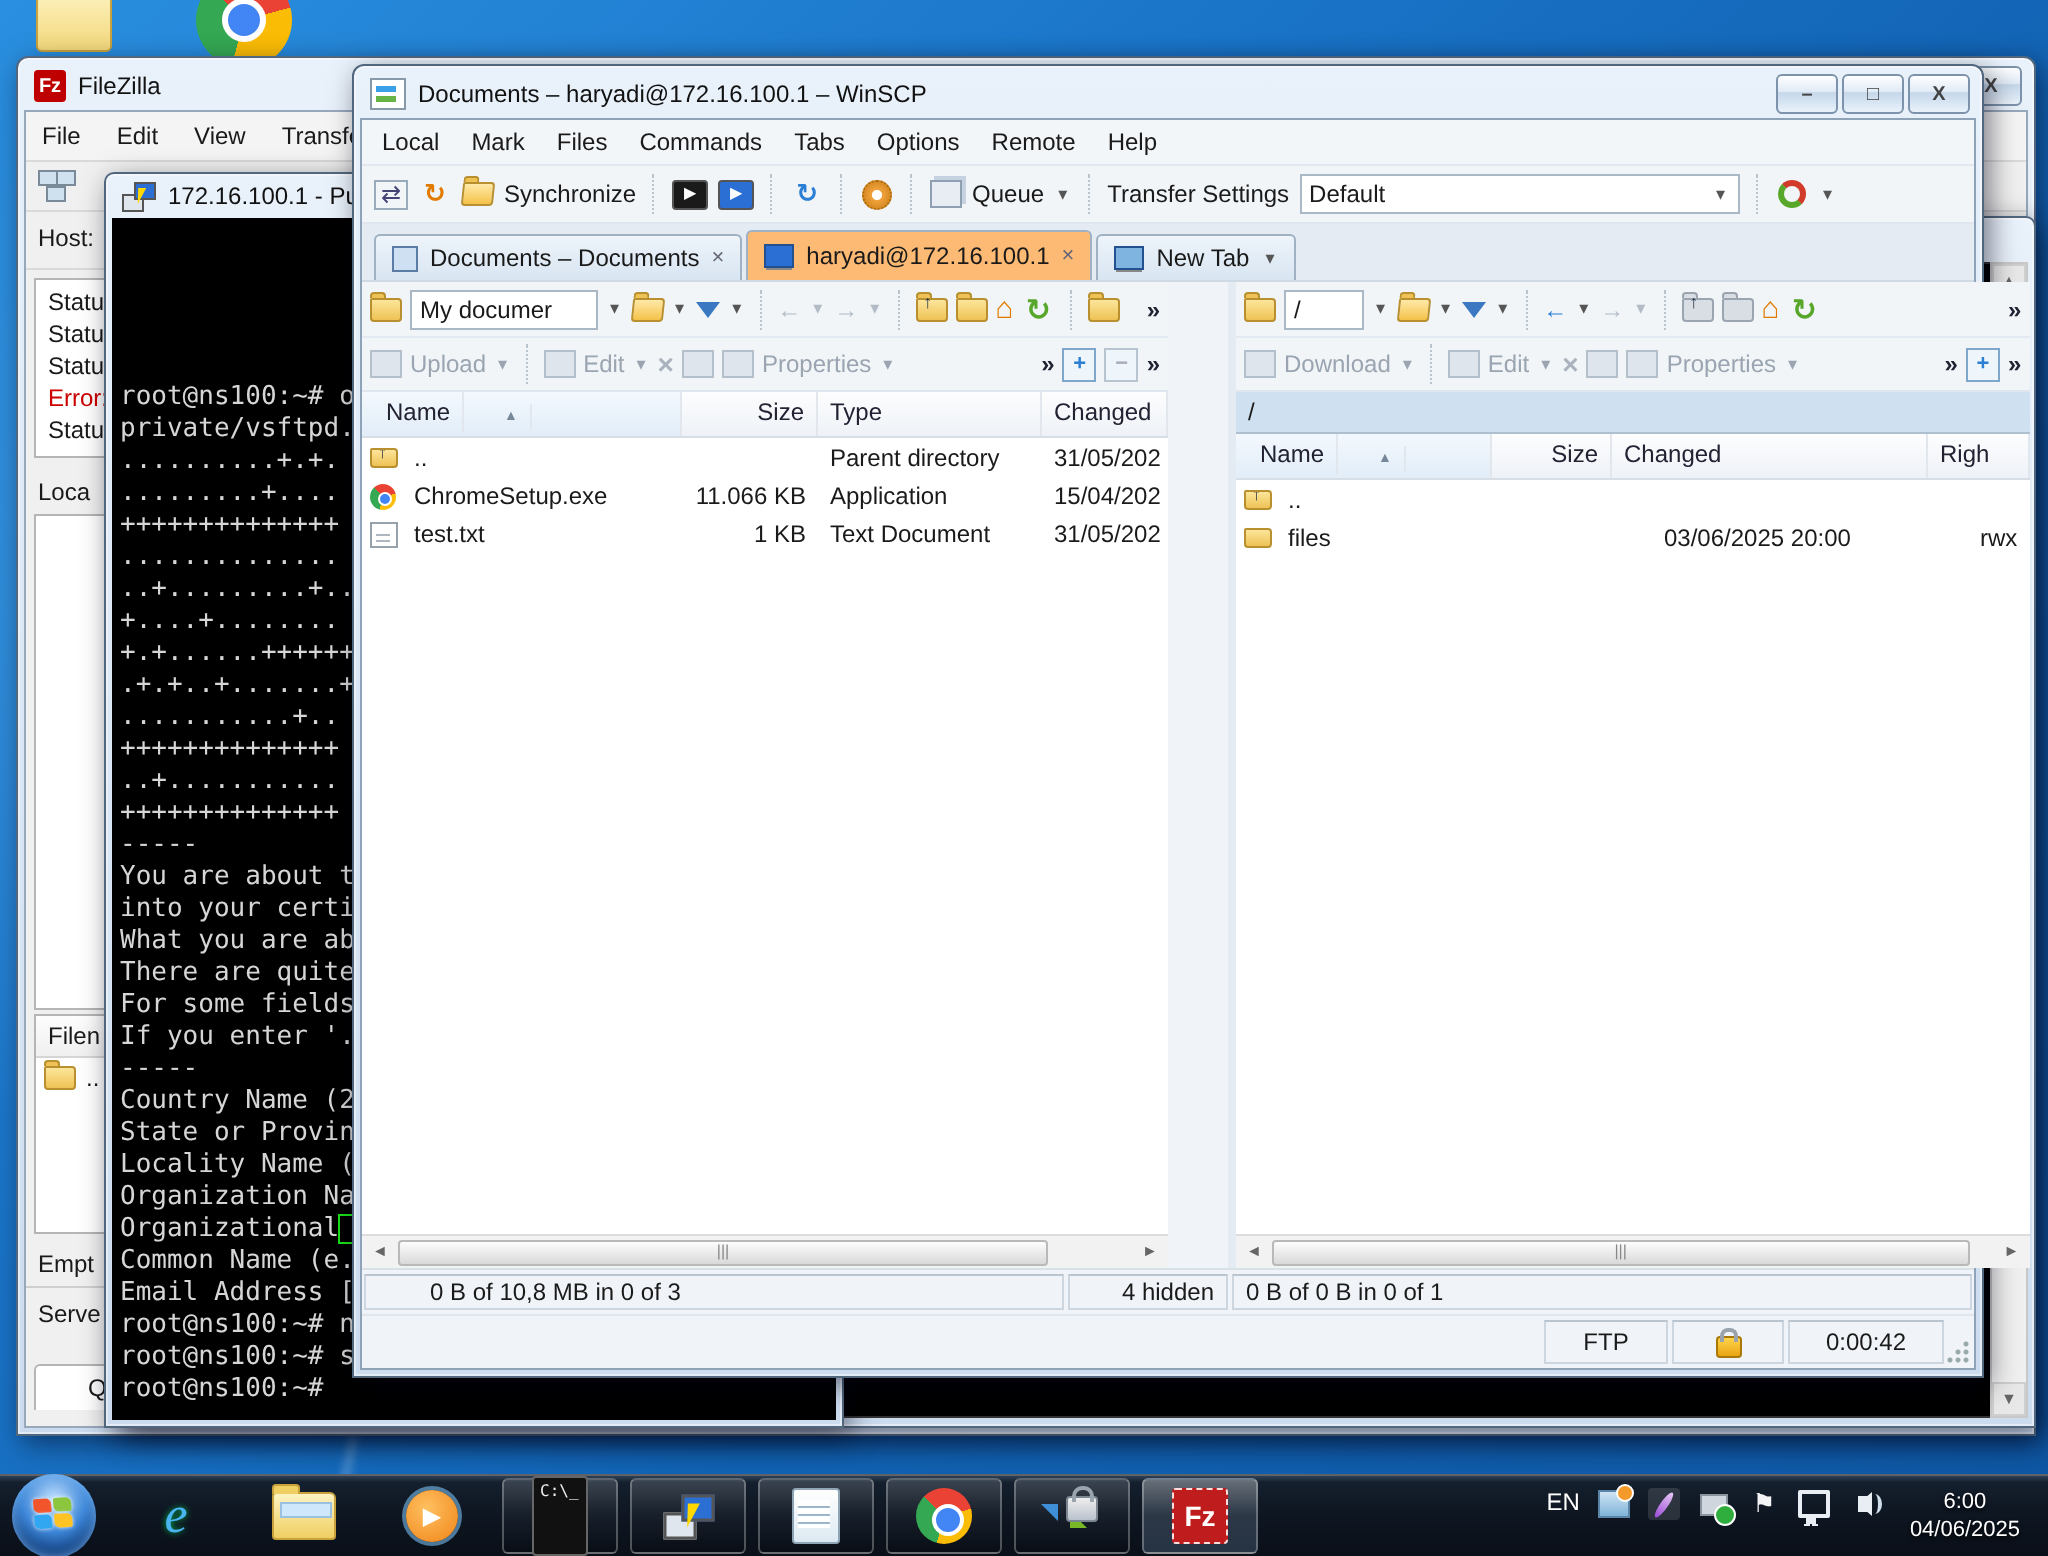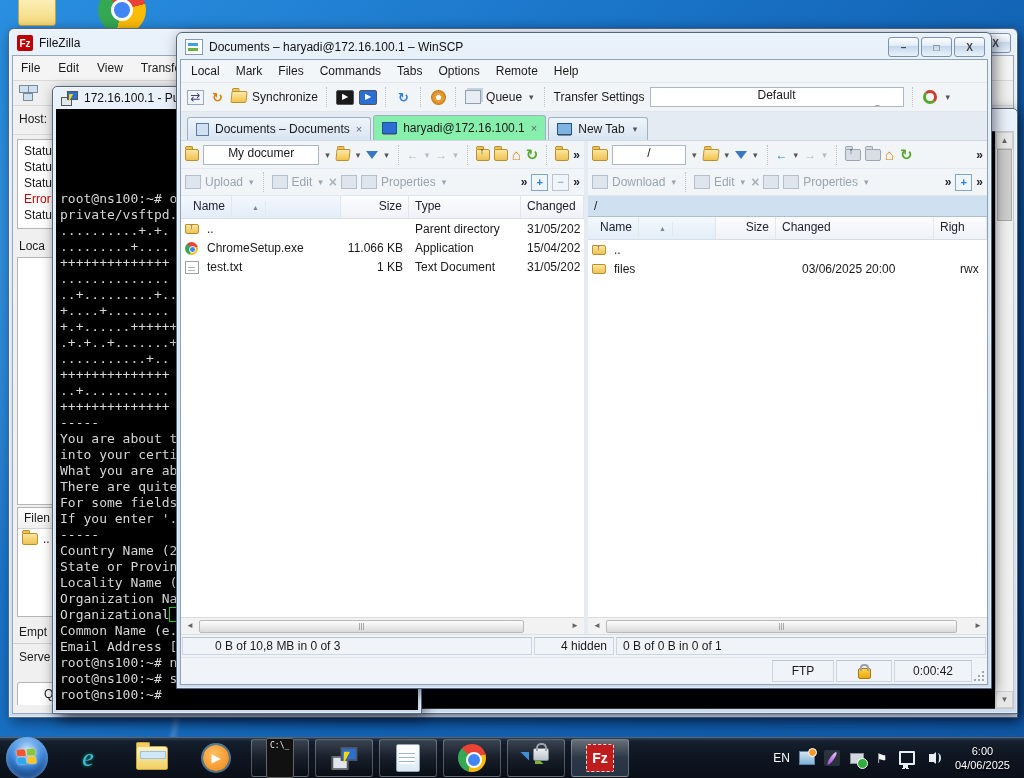--- a/index.html
+++ b/index.html
@@ -81,21 +81,21 @@
   .cursor{display:inline-block;width:8px;height:13px;border:1px solid #19e219;vertical-align:-2px;}
 
   
   .ws-win{left:176px;top:32px;width:814px;height:655px;}
   .ws-icon{width:16px;height:14px;position:relative;background:#fff;border:1px solid #8899aa;}
   .ws-icon::after{content:"";position:absolute;left:2px;top:3px;width:10px;height:3px;background:#3aa0e8;box-shadow:0 5px 0 #66b447;}
   .ws-body{position:absolute;left:3px;right:3px;top:26px;bottom:3px;background:#f0f4f8;border:1px solid #8fa3b8;display:flex;flex-direction:column;}
   .ws-menubar{display:flex;gap:16px;align-items:center;height:22px;padding:0 10px;background:#f3f6f9;border-bottom:1px solid #e2e8ef;}
   .ws-toolbar{display:flex;gap:5px;align-items:center;height:28px;padding:0 6px;background:#f1f5f8;border-bottom:1px solid #dfe6ee;}
   .tsep{width:1px;height:20px;border-left:1px dotted #b9c4cf;margin:0 3px;}
-  .combo{background:#fff;border:1px solid #aab8c6;height:18px;display:flex;align-items:center;padding:0 21px;white-space:nowrap;overflow:hidden;flex-direction:column;}
+  .combo{background:#fff;border:1px solid #aab8c6;height:18px;display:flex;align-items:center;padding:0 4px;white-space:nowrap;overflow:hidden;}
   .dd{font-size:9px;color:#555;padding:0 2px;}
   .ico{display:inline-flex;width:17px;height:17px;align-items:center;justify-content:center;font-size:13px;}
   .ic-splitter{color:#447;font-size:12px;border:1px solid #9ab;width:15px;height:13px;line-height:12px;}
   .ic-syncO{color:#e07b00;font-weight:bold;}
   .ic-refreshB{color:#2b7fd4;font-weight:bold;}
   .ic-refreshG{color:#57a82a;font-weight:bold;font-size:15px;}
   .ic-console{width:16px;height:13px;background:#1a1a1a;border:1px solid #555;color:#fff;font-size:8px;line-height:12px;text-align:center;border-radius:2px;}
   .ic-gear{width:13px;height:13px;border-radius:50%;background:radial-gradient(#fff 25%,#f0a13a 30%,#c97e18);border:1px dotted #a96a10;}
   .ic-queue{width:14px;height:12px;background:#e8edf3;border:1px solid #8fa0b2;box-shadow:2px -2px 0 #c6d2df;}
   .ic-syncRG{width:14px;height:14px;border-radius:50%;border-top:3px solid #d23b2a;border-right:3px solid #d23b2a;border-bottom:3px solid #57a82a;border-left:3px solid #57a82a;box-sizing:border-box;}
@@ -108,26 +108,26 @@
   .home{color:#e07b00;font-size:15px;font-weight:bold;}
   .arr-dis{color:#b3bcc6;} .arr-en{color:#2b7fd4;font-weight:bold;}
   .chev{font-weight:bold;color:#223;}
   .pm{width:15px;height:15px;border:1px solid #7fa7cc;background:#eef5fb;color:#2b7fd4;font-weight:bold;
     display:inline-flex;align-items:center;justify-content:center;font-size:11px;}
   .pm.dis{color:#aab;border-color:#b8c4d0;}
 
   .ws-tabbar{display:flex;align-items:flex-end;gap:2px;height:26px;padding:2px 6px 0 6px;background:#e4ebf3;border-bottom:1px solid #cfd9e4;}
   .ws-tab{display:flex;align-items:center;gap:6px;height:22px;padding:0 8px;border:1px solid #9fb1c3;border-bottom:none;
     border-radius:3px 3px 0 0;background:linear-gradient(#eef4fa,#d8e5f2);white-space:nowrap;}
-  .ws-tab.active{background:#86efac;height:24px;justify-content:space-between;}
+  .ws-tab.active{background:#fdba74;height:24px;justify-content:space-between;}
   .tab-x{font-size:11px;color:#667;}
   .tab-mon{width:13px;height:10px;background:#2b6fd4;border:1px solid #23508f;box-shadow:0 2px 0 -1px #888;}
   .tab-doc{width:11px;height:11px;background:#cfe0f2;border:1px solid #5b7da5;}
 
-  .ws-panels{flex:1;display:flex;min-height:0;}
+  .ws-panels{flex:1;display:flex;min-height:0;gap:30px;}
   .panel{width:403px;display:flex;flex-direction:column;min-height:0;}
   .panel + .panel{border-left:4px solid #e4ebf3;}
   .pnav,.pcmd{display:flex;align-items:center;gap:4px;padding:0 4px;background:#f1f5f8;}
   .pnav{height:27px;border-bottom:1px solid #e4eaf1;}
   .pcmd{height:26px;border-bottom:1px solid #dfe6ee;color:#9aa5b1;}
   .pcmd .lbl{color:#9aa5b1;}
   .gicon{width:14px;height:12px;background:#dfe5ec;border:1px solid #b3bfca;}
   .xgray{color:#a9b2bd;font-weight:bold;font-size:14px;}
   .ppath{height:20px;background:#cfe0f0;border-bottom:1px solid #aebfd0;display:flex;align-items:center;padding:0 6px;white-space:nowrap;overflow:hidden;}
   .phead{display:flex;height:22px;background:linear-gradient(#fdfdfe,#eef2f7);border-bottom:1px solid #d8dee6;color:#223;}
@@ -183,21 +183,21 @@
   .t-np{width:22px;height:26px;background:linear-gradient(#fff,#dce9f2);border:1px solid #8fa5b5;border-radius:2px;position:relative;}
   .t-np::before{content:"";position:absolute;left:2px;top:5px;width:16px;height:14px;background:repeating-linear-gradient(#fff 0 3px,#9db8cc 3px 4px);}
   .t-chrome{width:28px;height:28px;border-radius:50%;background:conic-gradient(from -45deg,#ea4335 0 120deg,#fbbc05 0 240deg,#34a853 0 360deg);position:relative;}
   .t-chrome::after{content:"";position:absolute;left:8px;top:8px;width:12px;height:12px;border-radius:50%;background:#4285f4;border:2px solid #fff;box-sizing:content-box;}
   .t-winscp{width:26px;height:24px;position:relative;}
   .t-winscp .lk{position:absolute;right:0;top:2px;width:14px;height:11px;background:linear-gradient(#eee,#b9c2cc);border:1px solid #7c8791;border-radius:2px;}
   .t-winscp .lk::before{content:"";position:absolute;left:2px;top:-6px;width:7px;height:6px;border:2px solid #9aa4ae;border-bottom:none;border-radius:5px 5px 0 0;}
   .t-winscp .a1{position:absolute;left:0;top:0;width:0;height:0;border:6px solid transparent;border-bottom-color:#3f8fd6;transform:rotate(45deg);}
   .t-winscp .a2{position:absolute;left:6px;bottom:0;width:0;height:0;border:6px solid transparent;border-top-color:#79b928;transform:rotate(45deg);}
   .t-fz{width:26px;height:26px;background:#bf1d1d;border:1px dashed #ffdddd;color:#fff;font-weight:bold;font-size:14px;display:flex;align-items:center;justify-content:center;border-radius:2px;}
-  .tray{margin-left:auto;display:flex;align-items:center;gap:9px;color:#fff;padding-right:8px;}
+  .tray{margin-left:auto;display:flex;align-items:flex-start;gap:9px;color:#fff;padding-right:8px;}
   .tico{width:16px;height:16px;display:inline-flex;align-items:center;justify-content:center;position:relative;}
   .t-shot{width:14px;height:12px;background:linear-gradient(#cfe4f4,#7fb3d8);border:1px solid #5a85a8;}
   .t-shot::after{content:"";position:absolute;right:-2px;top:-2px;width:7px;height:7px;border-radius:50%;background:#f49a2a;border:1px solid #fff;}
   .t-feather{width:4px;height:15px;background:linear-gradient(#e6c6f5,#9b4dd6);border-radius:60% 40% 60% 40%;transform:rotate(32deg);}
   .t-usb{width:12px;height:9px;background:#cfd6dd;border:1px solid #8a949e;}
   .t-usb::after{content:"";position:absolute;right:-3px;bottom:-3px;width:9px;height:9px;border-radius:50%;background:#2fae3e;border:1px solid #fff;}
   .t-flag{color:#f2f4f6;font-size:13px;}
   .t-net{width:13px;height:10px;border:2px solid #e8eef3;border-radius:1px;position:relative;}
   .t-net::after{content:"";position:absolute;left:2px;bottom:-5px;width:5px;height:3px;background:#e8eef3;box-shadow:-2px 2px 0 -1px #e8eef3,2px 2px 0 -1px #e8eef3;}
   .t-spk{width:6px;height:8px;background:#e8eef3;position:relative;}

